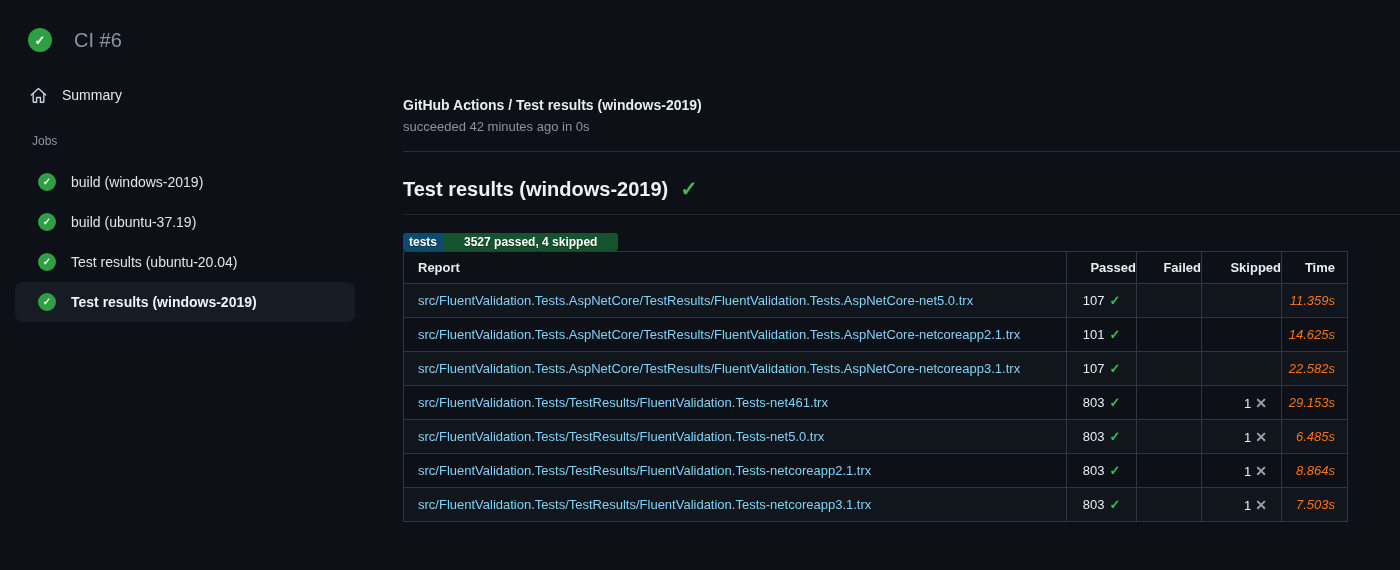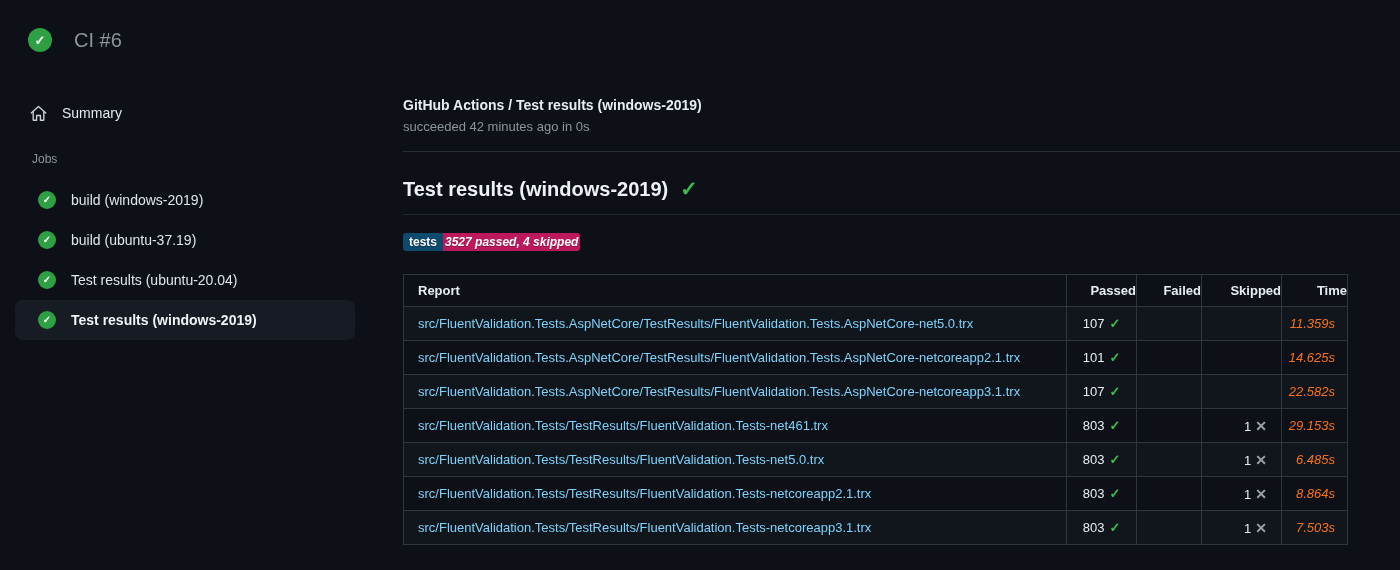--- a/index.html
+++ b/index.html
@@ -20,21 +20,21 @@
     display:inline-flex; align-items:center; justify-content:center;
     background:#2ea043; border-radius:50%;
     color:#ffffff; font-weight:700; line-height:1;
   }
   .status-circle.lg { width:24px; height:24px; font-size:13px; }
   .status-circle.sm { width:18px; height:18px; font-size:10px; flex:0 0 18px; }
   .run-title { font-size:20px; font-weight:700; color:#eef2f6; letter-spacing:.2px; }
   .run-number { font-size:20px; font-weight:400; color:#8b949e; margin-left:8px; }
 
   
-  .sidebar { position:absolute; top:96px; left:0; width:372px; }
+  .sidebar { position:absolute; top:78px; left:0; width:372px; }
   .summary-row {
     margin-left:30px; height:34px; width:320px;
     display:flex; align-items:center; gap:15px;
     border-radius:8px; cursor:pointer;
   }
   .summary-label { font-size:14px; color:#e2e8ee; }
   .home-icon { display:inline-flex; width:17px; }
   .jobs-label {
     margin:22px 0 14px 32px; font-size:12px; color:#8b949e;
     height:14px; line-height:14px;
@@ -62,37 +62,36 @@
   .heading-check { color:#3fb950; font-weight:700; font-size:21px; margin-left:12px; }
 
   
   .badge {
     margin-top:18px; display:inline-flex;
     border-radius:3px; overflow:hidden;
     font-size:12px; font-weight:700; color:#ffffff; line-height:18px;
     text-shadow:0 1px 0 rgba(0,0,0,.3);
   }
   .badge-label { background:#0c4a6e; padding:0 6px; }
-  .badge-value { background:#be185d; padding:0 2px;font-style:italic; }
+  .badge-value { background:#14532d; padding:0 21px; }
 
   
   table.results {
-    margin-top:23px;
     border-collapse:collapse; table-layout:fixed;
     width:944px;
     font-size:13px;
   }
   .results th, .results td { border:1px solid #30363d; }
   .results th { height:32px; font-weight:700; color:#e6edf3; font-size:13px; }
   .results td { height:34px; }
   .results tbody tr:nth-child(odd) { background:#11161d; }
   .results tbody tr:nth-child(even) { background:#0d1117; }
   th.h-report { text-align:left; padding-left:14px; }
   th.h-passed, th.h-failed, th.h-skipped { text-align:right; }
-  th.h-time { text-align:right; }
+  th.h-time { text-align:right; padding-right:12px; }
   td.cell-report { padding-left:14px; }
   .report-link { color:#7dd3fc; text-decoration:none;text-align:right; }
   td.cell-passed { text-align:center; color:#e6edf3; }
   td.cell-failed { text-align:center; color:#e6edf3; }
   td.cell-skipped { text-align:right; padding-right:14px; color:#e6edf3; }
   td.cell-time { text-align:right; padding-right:12px; color:#f97316;font-style:italic; }
   .check-icon { color:#3fb950; font-weight:700; margin-left:5px; }
   .x-icon { color:#9aa1a9; font-weight:700; margin-left:4px; font-size:14px; }
 </style>
 </head>

